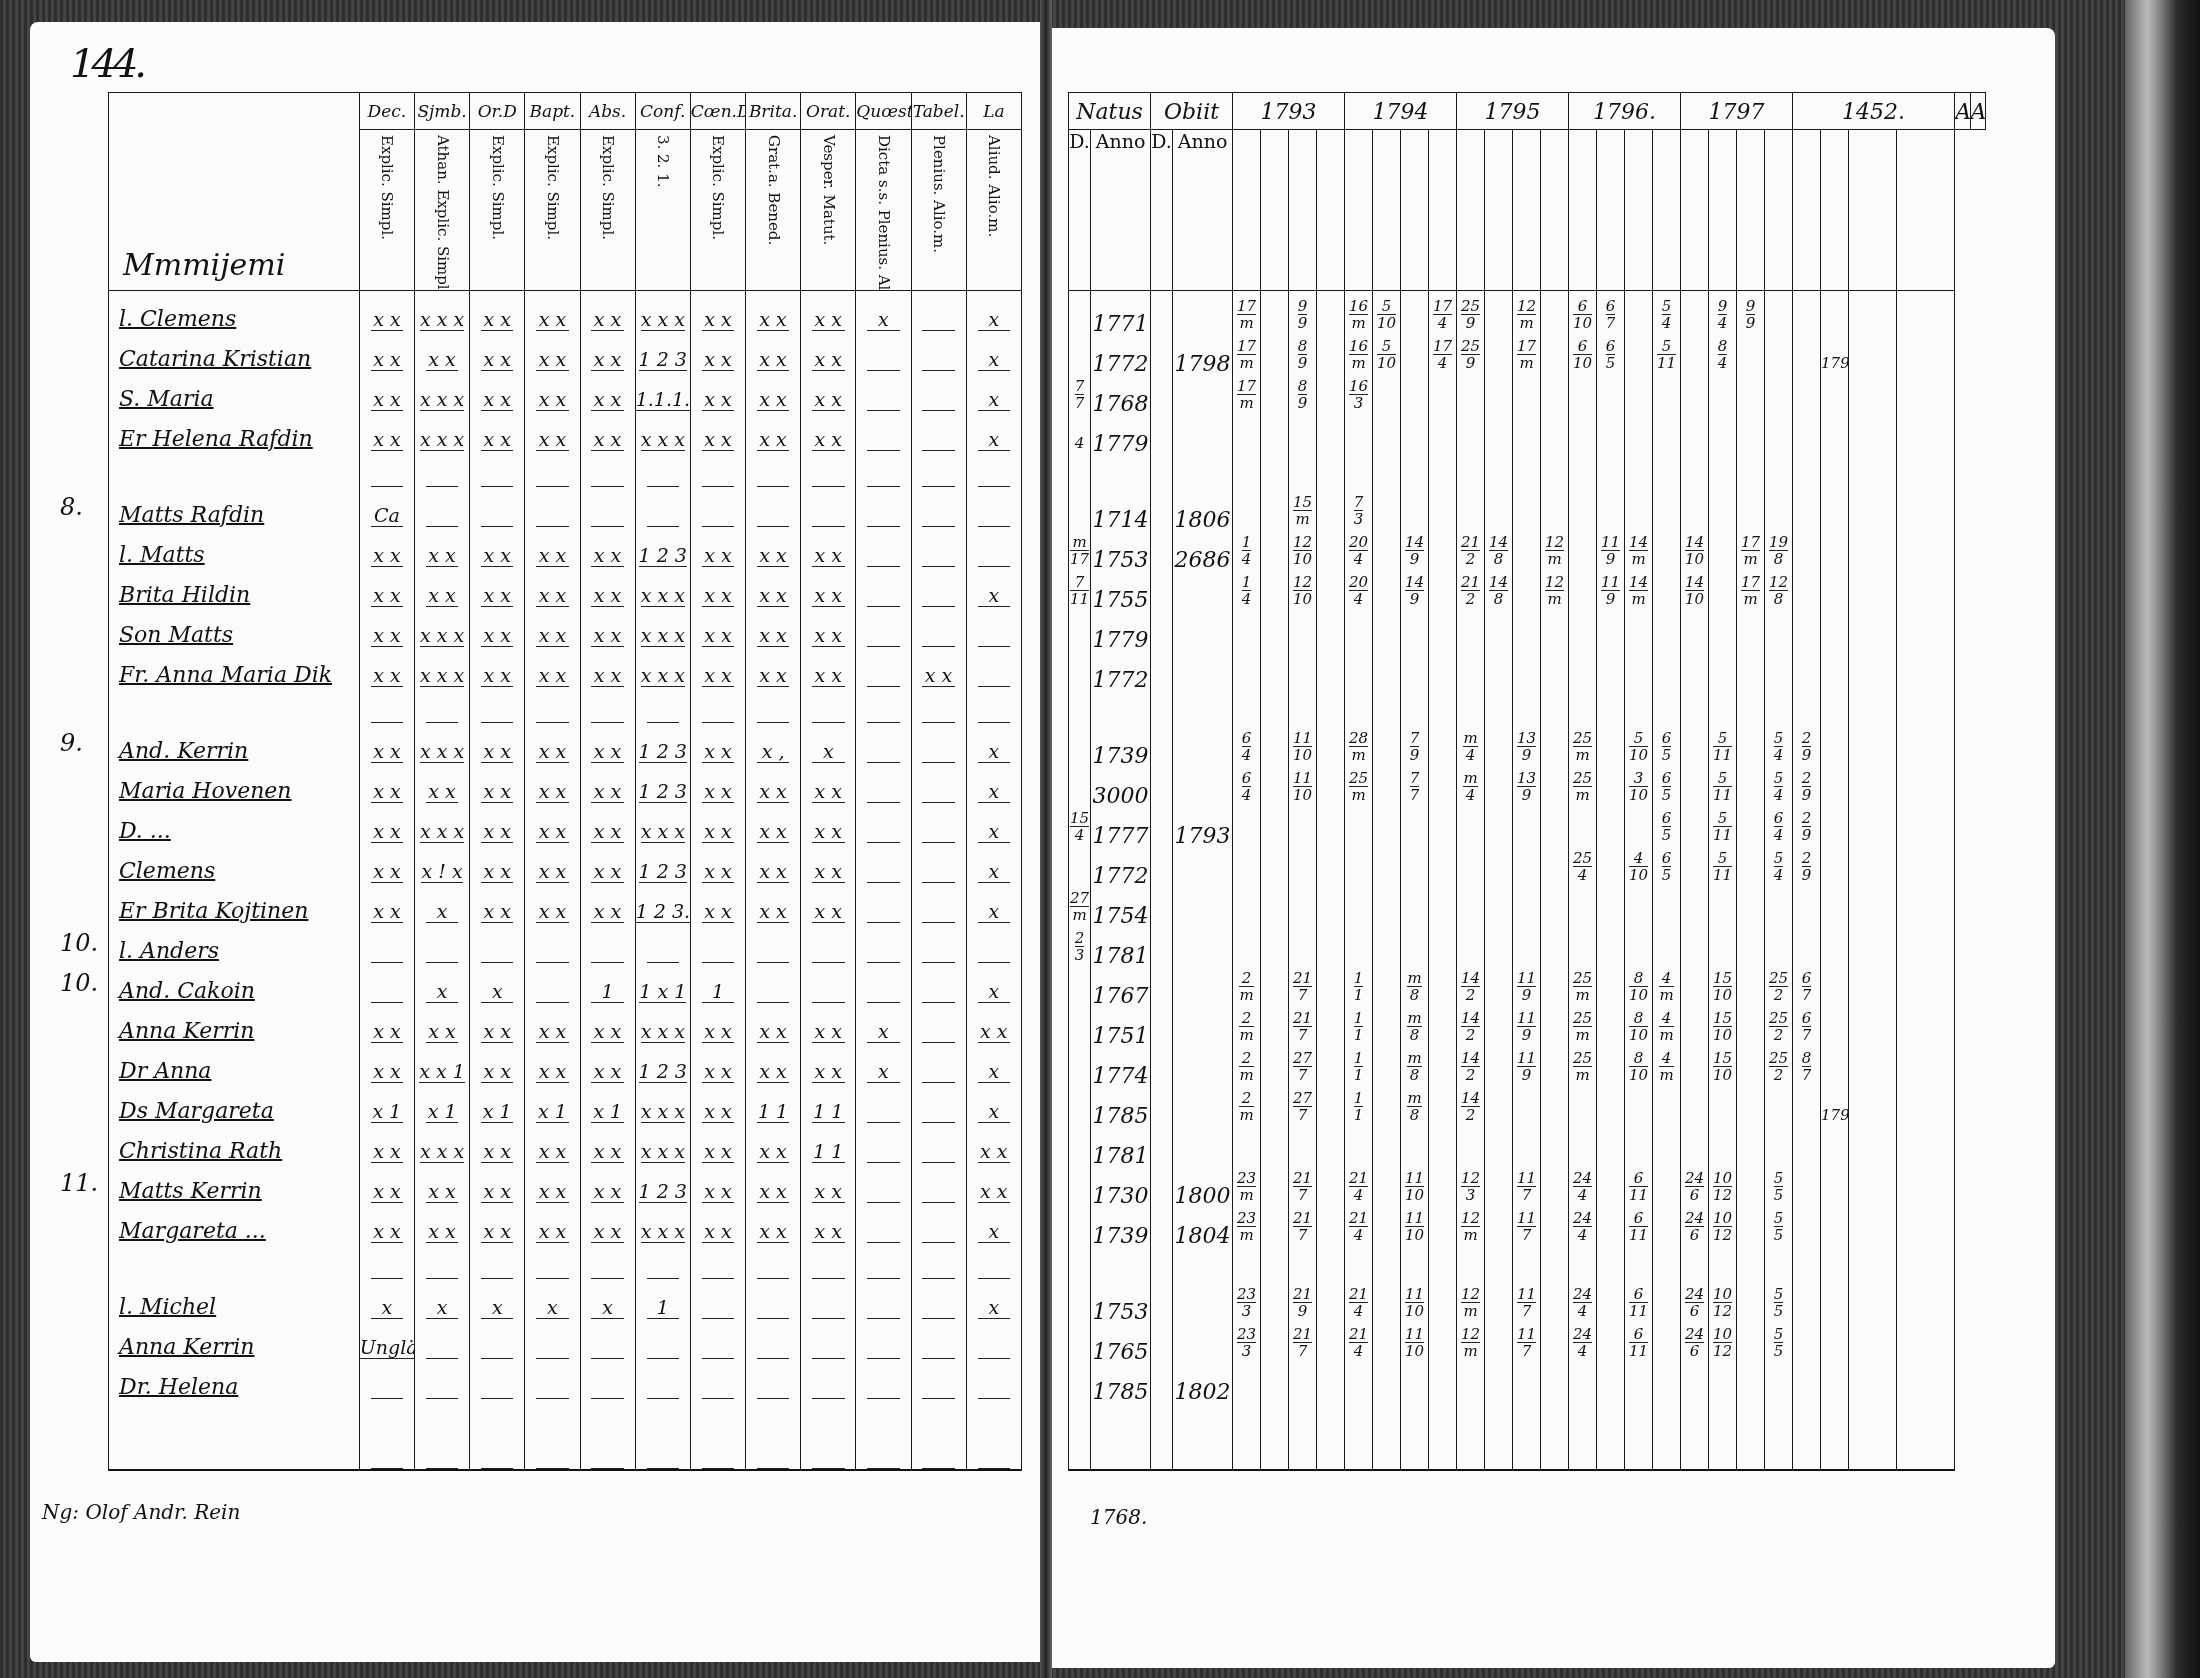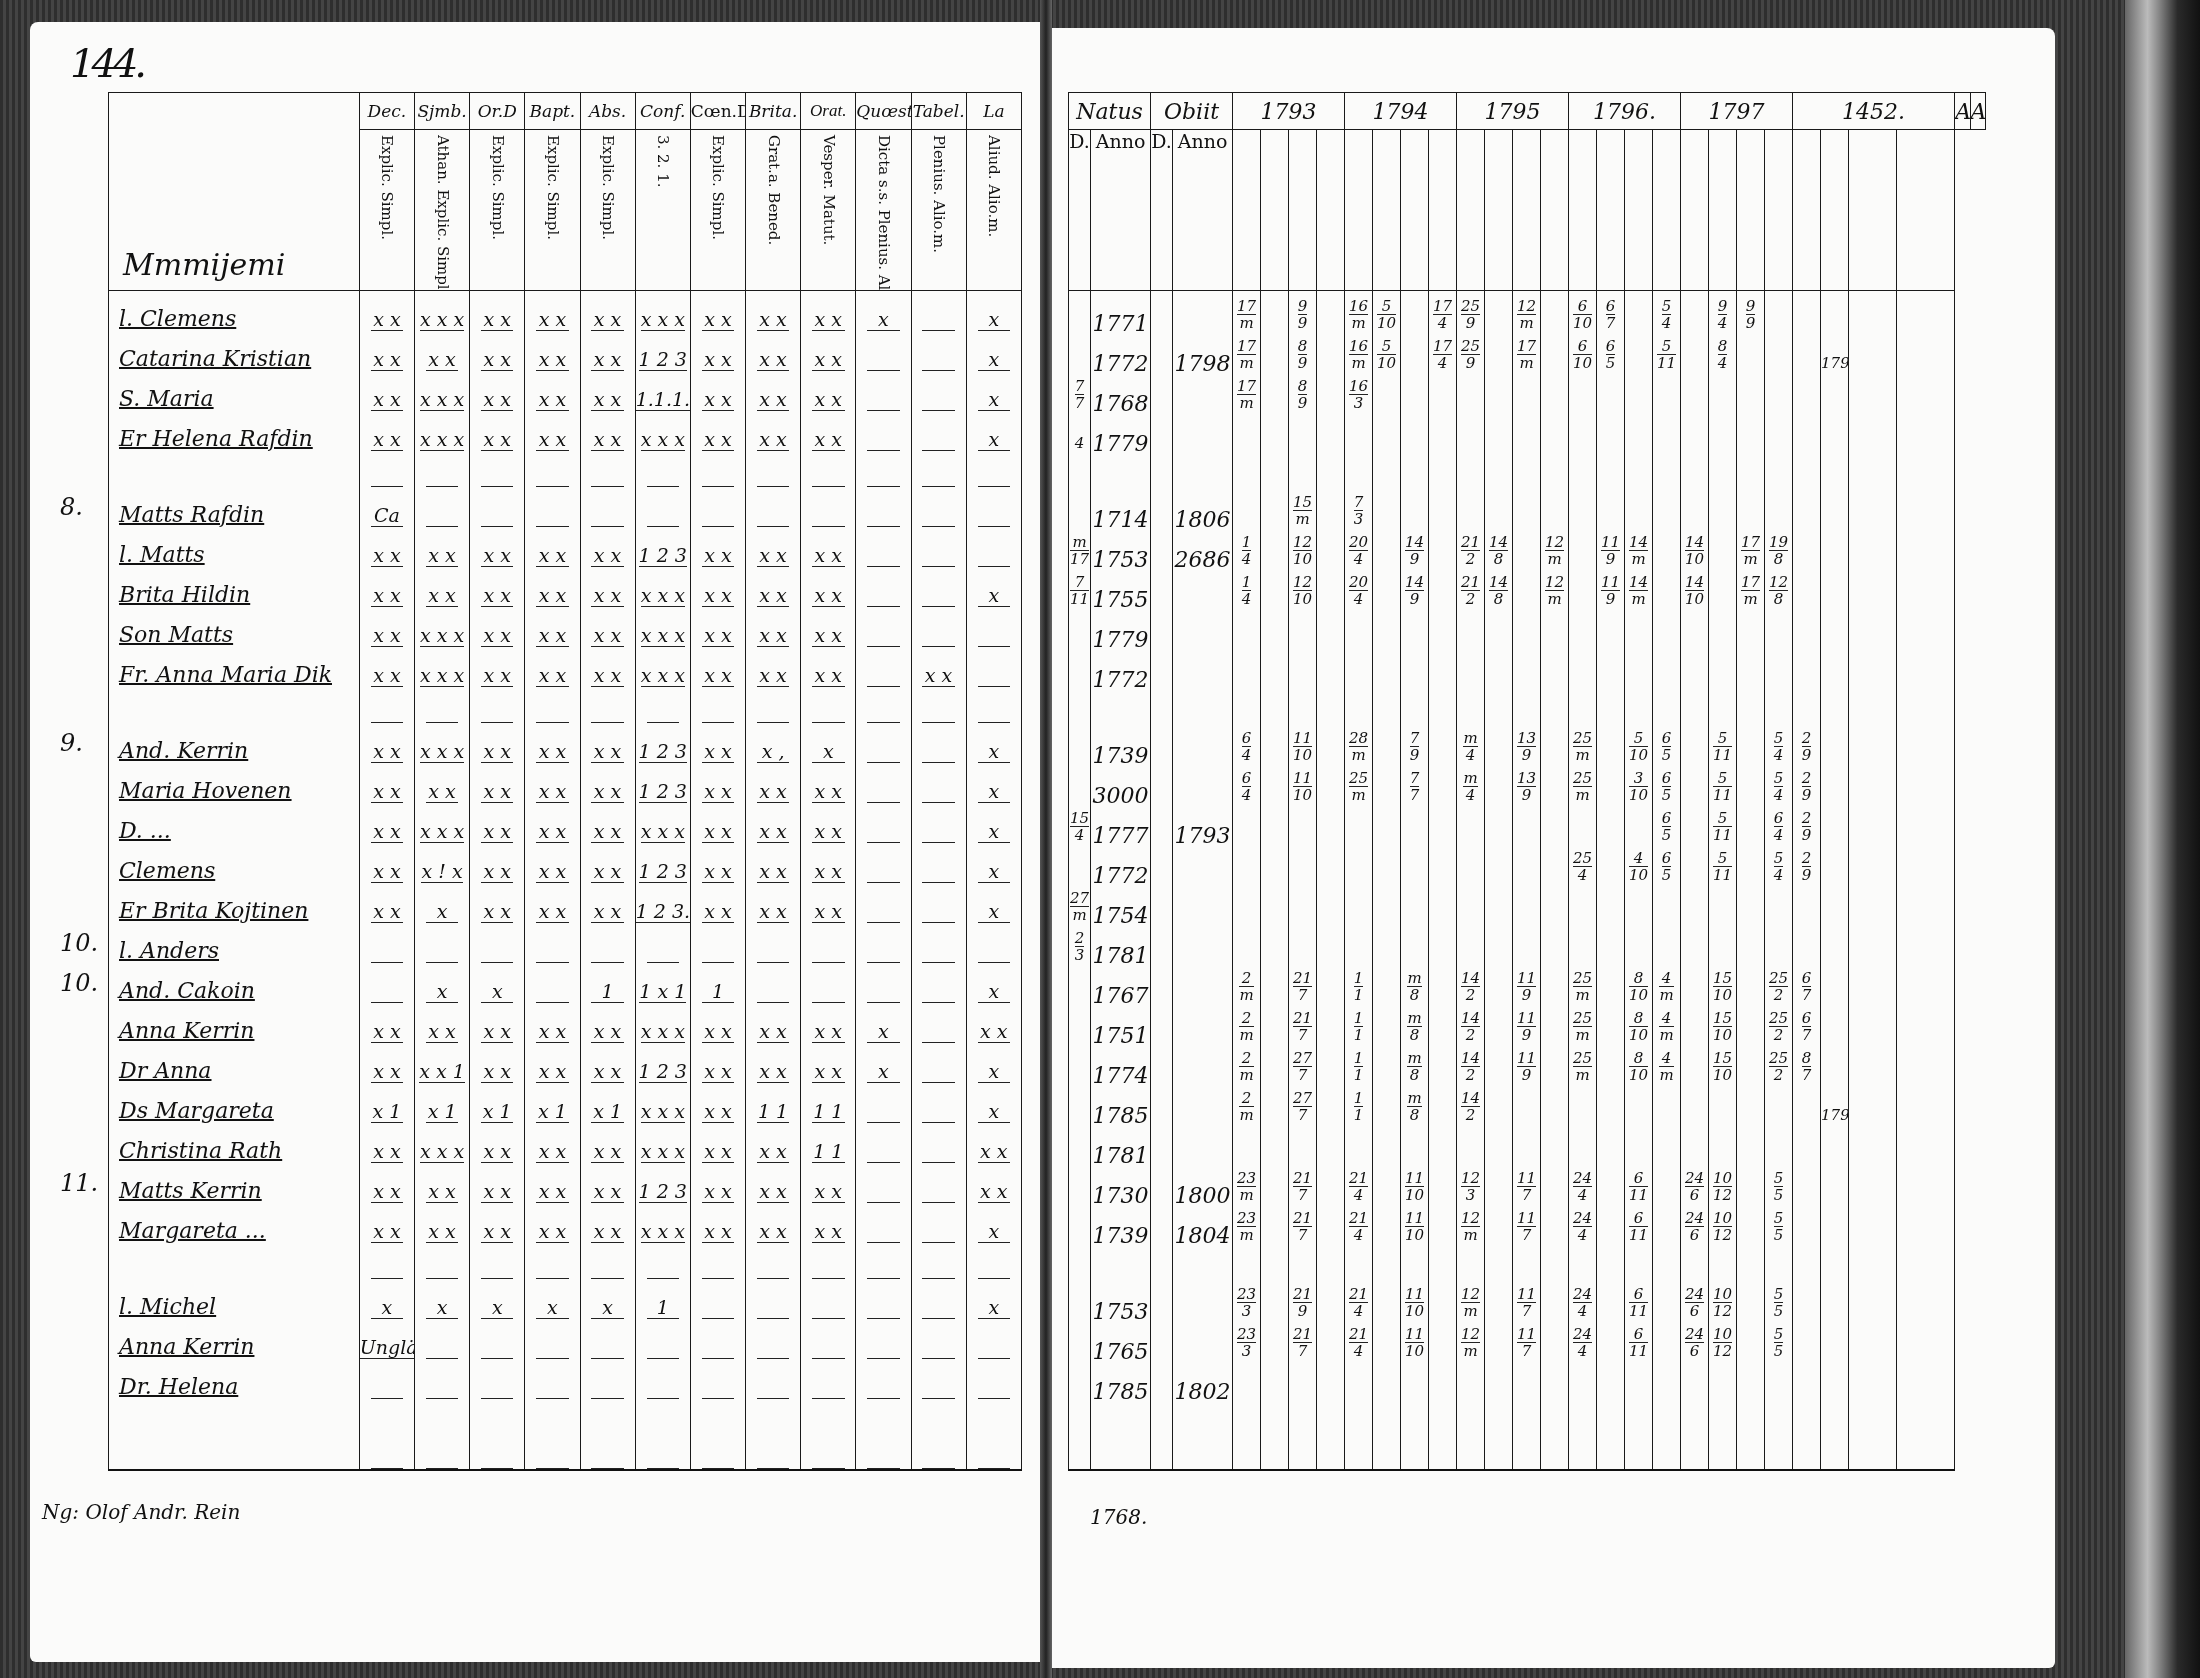--- a/index.html
+++ b/index.html
@@ -51,23 +51,23 @@
   <thead>
     <tr id="leftHead1">
         <th rowspan="2" style="vertical-align:bottom;text-align:left;padding:0 0 8px 14px;font-style:italic;font-size:30px;">
         <span>Mmmijemi</span></th>
         <th style="font-style: italic;">Dec.</th>
         <th style="font-style: italic;">Sjmb.</th>
         <th style="font-style: italic;">Or.D</th>
         <th style="font-style: italic;">Bapt.</th>
         <th style="font-style: italic;">Abs.</th>
         <th style="font-style: italic;">Conf.</th>
-        <th style="">Cœn.D</th>
+        <th style="font-style: italic;">Cœn.D</th>
         <th style="font-style: italic;">Brita.</th>
-        <th style="font-style: italic; font-family: Liberation Serif, serif;">Orat.</th>
+        <th style="font-style: italic;">Orat.</th>
         <th style="font-style: italic;">Quœst.</th>
         <th style="font-style: italic;">Tabel.</th>
         <th style="font-style: italic;">La</th>
       </tr>
     <tr id="leftHead2">
         <th style="height: 160px;">
           <div class="subhead flip">Explic. Simpl.</div>
         </th>
         <th style="height: 160px;">
           <div class="subhead flip">Athan. Explic. Simpl.</div>

